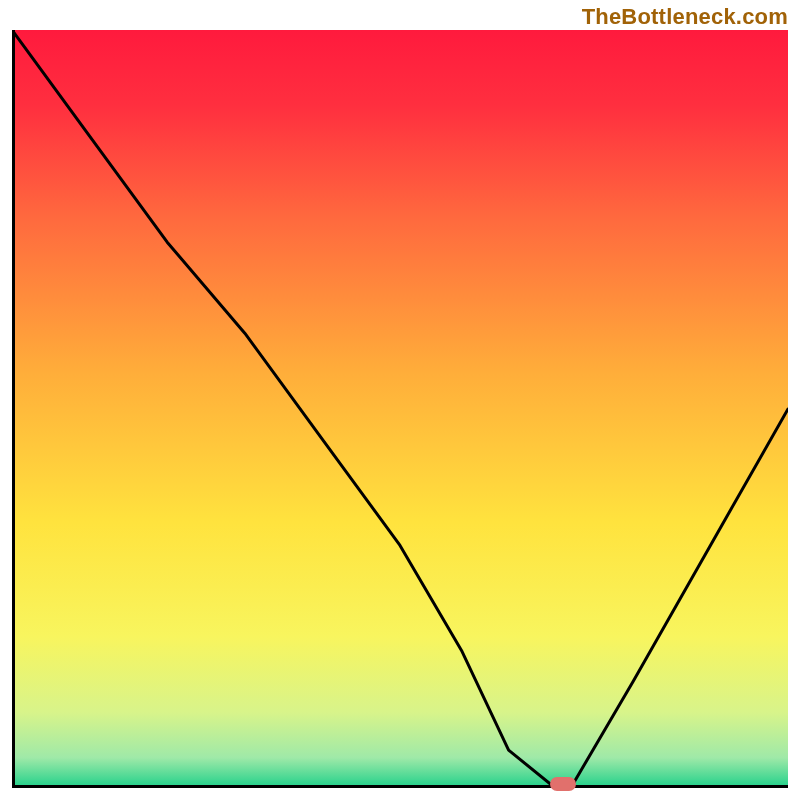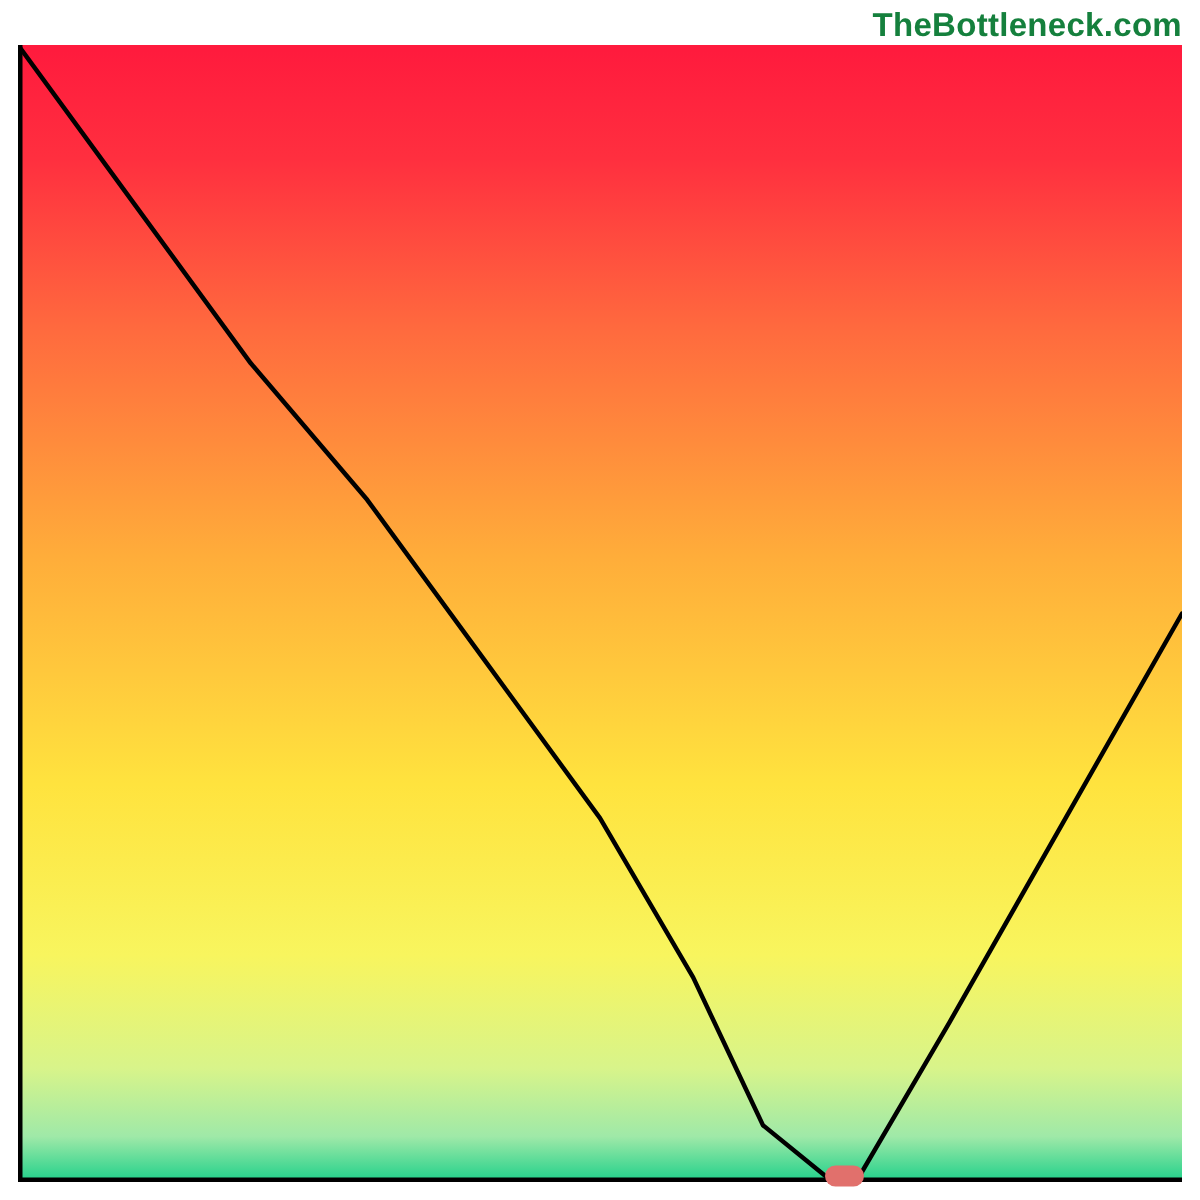--- a/index.html
+++ b/index.html
@@ -15,21 +15,21 @@
     position: relative;
     width: 800px;
     height: 800px;
   }
   .watermark {
     position: absolute;
     top: 4px;
     right: 12px;
     font-size: 22px;
     font-weight: 600;
-    color: #15803d;
+    color: #a16207;
     letter-spacing: 0.2px;
   }
   .plot-box {
     position: absolute;
     left: 12px;
     top: 30px;
     width: 776px;
     height: 758px;
     border: 3px solid #000;
     border-top: none;

